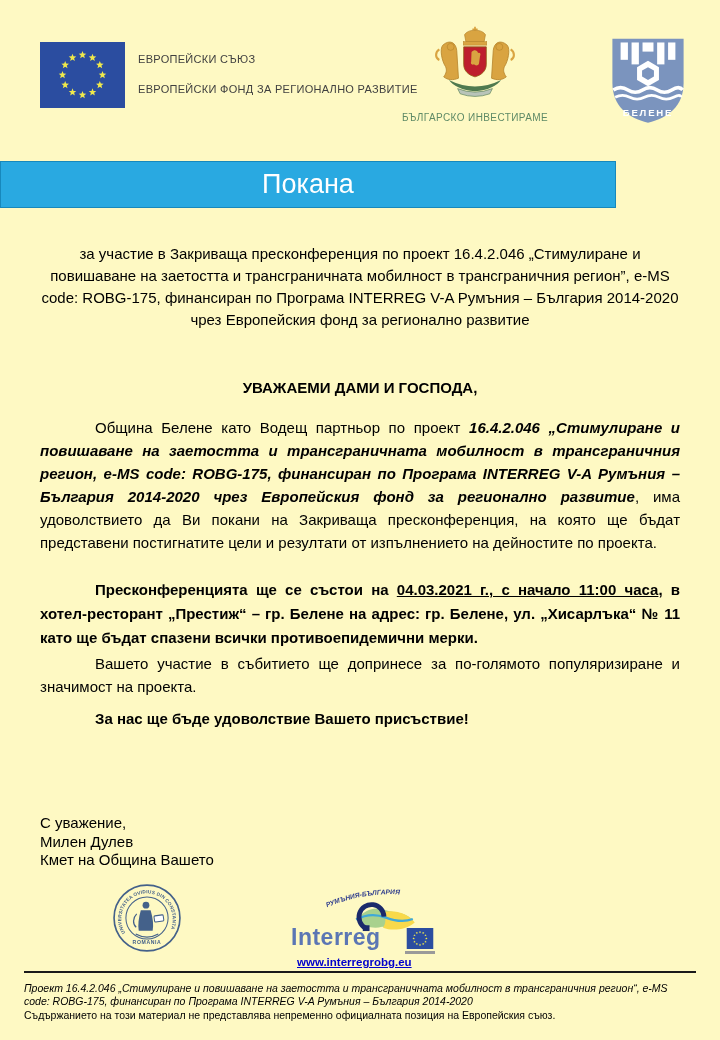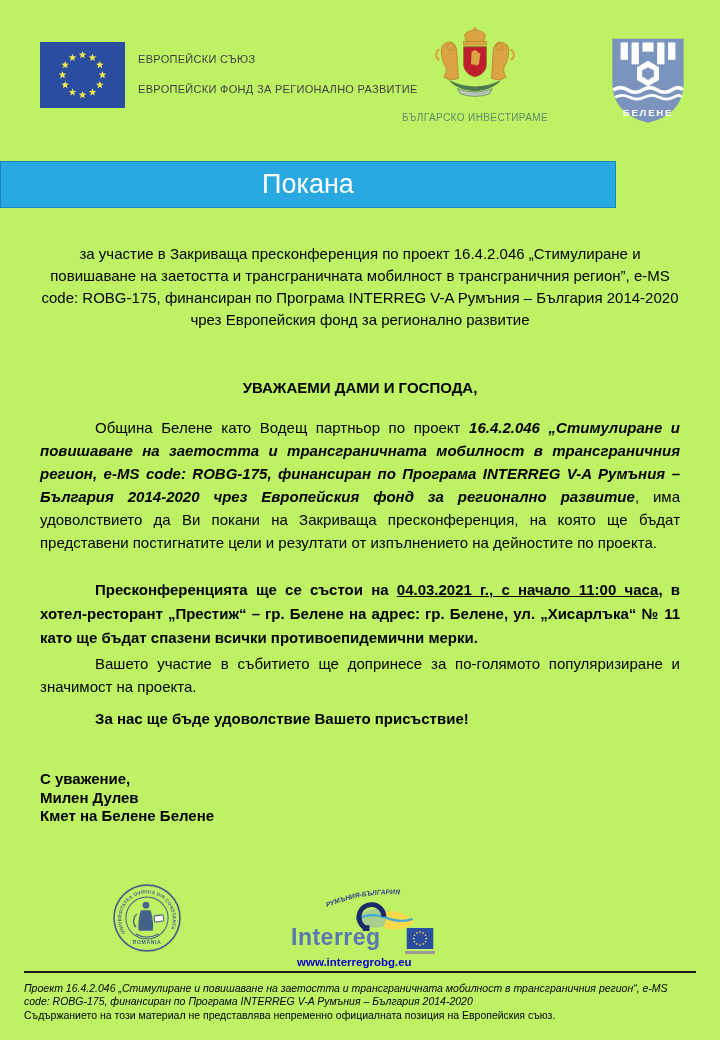--- a/index.html
+++ b/index.html
@@ -1,17 +1,17 @@
 <!DOCTYPE html>
 <html><head>
 <meta charset="utf-8">
 <style>
   html,body{margin:0;padding:0;background:#ffffff;}
   .page{
-    position:relative;width:720px;height:1040px;background:#bef264;
+    position:relative;width:720px;height:1040px;background:#fef9c3;
     font-family:"Liberation Sans","DejaVu Sans",sans-serif;color:#111;
     overflow:hidden;
   }
   
   .eu-flag{position:absolute;left:40px;top:42px;width:85px;height:66px;}
   .eu-lines{position:absolute;left:138px;top:44px;}
   .eu-lines div{font-size:11px;color:#3f3f3f;letter-spacing:.3px;line-height:30px;white-space:nowrap;}
   .gov-block{position:absolute;left:398px;top:26px;width:154px;text-align:center;}
   .gov-label{font-size:10px;color:#5E8A66;letter-spacing:.4px;margin-top:2px;white-space:nowrap;}
   .belene-logo{position:absolute;left:606px;top:30px;width:84px;height:98px;}
@@ -24,29 +24,29 @@
   
   .btxt{position:absolute;left:40px;width:640px;font-size:15px;line-height:23px;color:#000;}
   .intro{top:243px;text-align:center;line-height:22px;}
   .salutation{top:376px;text-align:center;font-weight:bold;}
   .para-project{top:416px;text-align:justify;text-indent:55px;}
   .para-project .proj{font-weight:bold;font-style:italic;}
   .para-event{top:578px;text-align:justify;text-indent:55px;font-weight:bold;line-height:24px;}
   .para-event .u{text-decoration:underline;}
   .para-value{top:652px;text-align:justify;text-indent:55px;}
   .para-closing{top:707px;font-weight:bold;text-indent:55px;}
-  .signature{top:770px;font-weight:bold;line-height:18.5px;}
+  .signature{top:814px;font-weight:normal;line-height:18.5px;}
   
   .uni-seal{position:absolute;left:112px;top:882px;width:70px;height:72px;}
   .interreg{position:absolute;left:291px;top:882px;width:180px;height:86px;}
   .interreg .arcmap{position:absolute;left:22px;top:0;width:140px;height:50px;}
   .interreg .wordmark{position:absolute;left:0;top:42px;font-size:23px;font-weight:bold;color:#5B76B4;letter-spacing:.5px;}
   .interreg .mini-eu{position:absolute;left:114px;top:46px;width:30px;height:21px;}
   .interreg .mini-caption{position:absolute;left:114px;top:69px;width:30px;height:3px;background:#9a9a9a;}
-  .interreg .site{position:absolute;left:6px;top:74px;font-size:11.5px;font-weight:bold;color:#0000CC;white-space:nowrap;}
+  .interreg .site{position:absolute;left:6px;top:74px;font-size:11.5px;font-weight:bold;color:#0000CC;text-decoration:underline;white-space:nowrap;}
   
   .footer-note{
     position:absolute;left:24px;top:971px;width:672px;border-top:2px solid #1a1a1a;
     padding-top:9px;text-align:left;color:#000;
   }
   .note-project{font-size:10.5px;font-style:italic;line-height:13px;}
   .note-disclaimer{font-size:10.5px;line-height:15px;}
 </style>
 </head>
 <body>
@@ -134,21 +134,21 @@
 
   <div class="btxt para-event"><span>Пресконференцията ще се състои на </span><span class="u">04.03.2021 г., с начало 11:00 часа</span><span>, в хотел-ресторант „Престиж“ – гр. Белене на адрес: гр. Белене, ул. „Хисарлъка“ № 11 като ще бъдат спазени всички противоепидемични мерки.</span></div>
 
   <div class="btxt para-closing">За нас ще бъде удоволствие Вашето присъствие!</div>
 
   <div class="btxt para-value">Вашето участие в събитието ще допринесе за по-голямото популяризиране и значимост на проекта.</div>
 
   <div class="btxt signature">
     <div>С уважение,</div>
     <div>Милен Дулев</div>
-    <div>Кмет на Белене Белене</div>
+    <div>Кмет на Община Вашето</div>
   </div>
 
   <svg class="uni-seal" viewBox="0 0 68 68">
     <circle cx="34" cy="34" r="32" fill="none" stroke="#44618A" stroke-width="1.6"></circle>
     <circle cx="34" cy="34" r="20.5" fill="none" stroke="#44618A" stroke-width="1"></circle>
     <defs>
         <path id="sealArc" d="M14,50 A25,25 0 1 1 54,50"></path>
       </defs>
     <text font-size="4.6" font-weight="bold" fill="#44618A" letter-spacing="0.2" font-family="Liberation Sans, sans-serif">
       <textPath href="#sealArc" startOffset="2">UNIVERSITATEA OVIDIUS DIN CONSTANTA</textPath>

